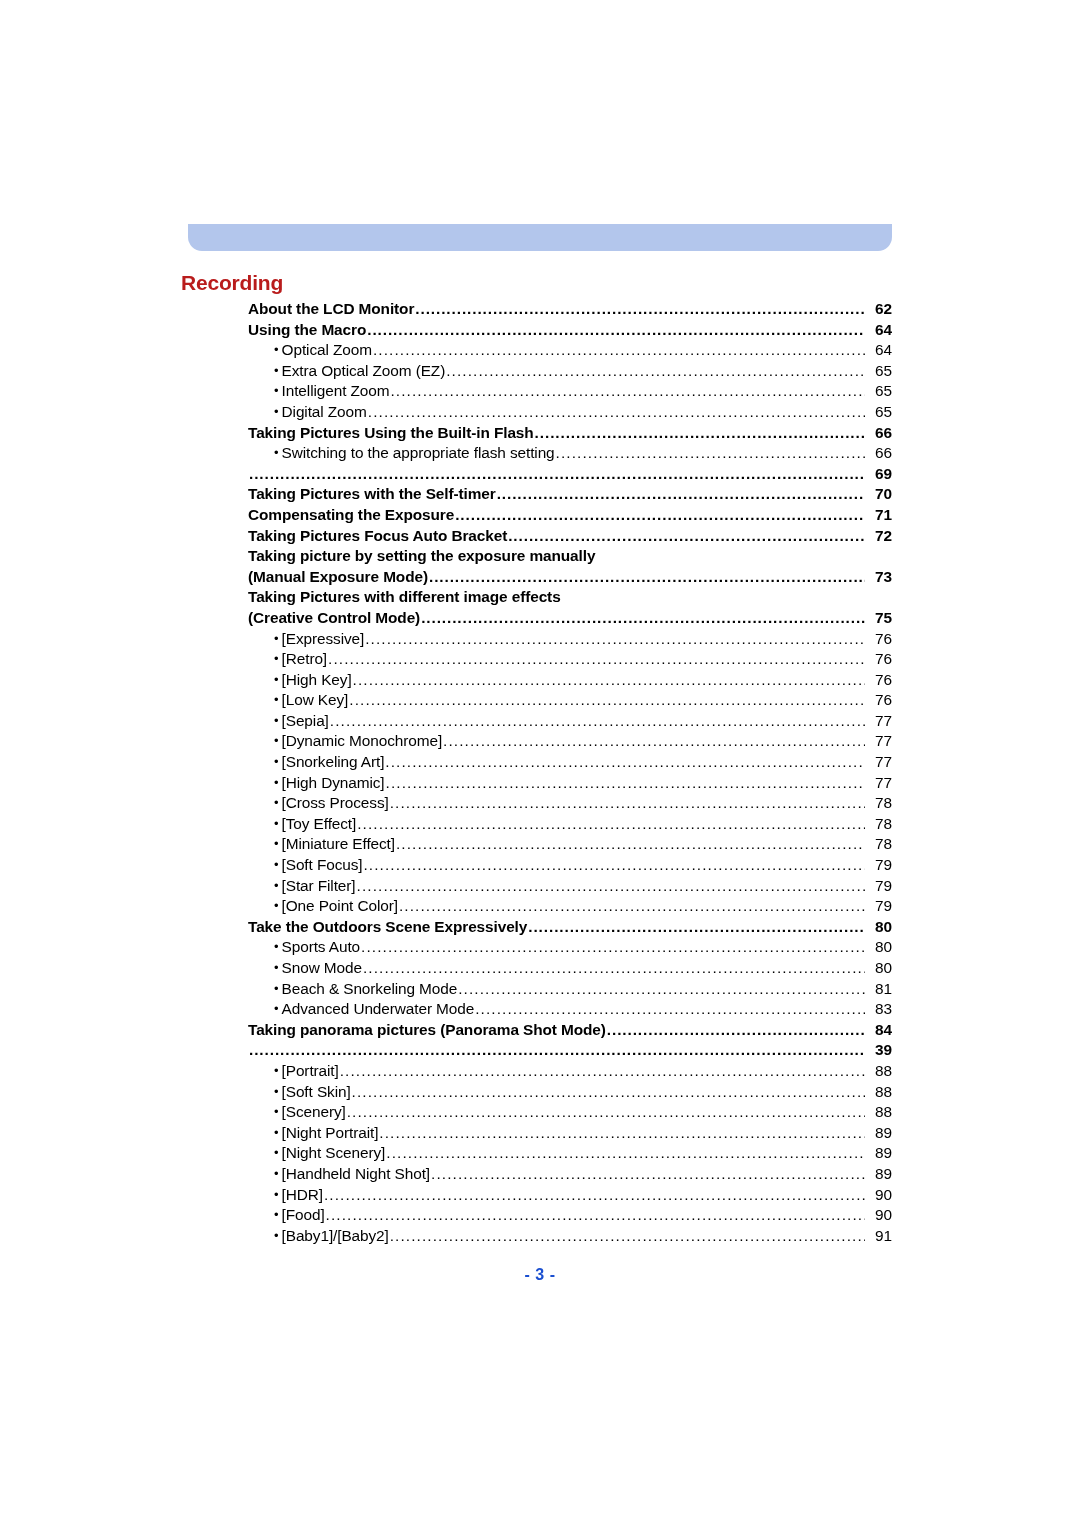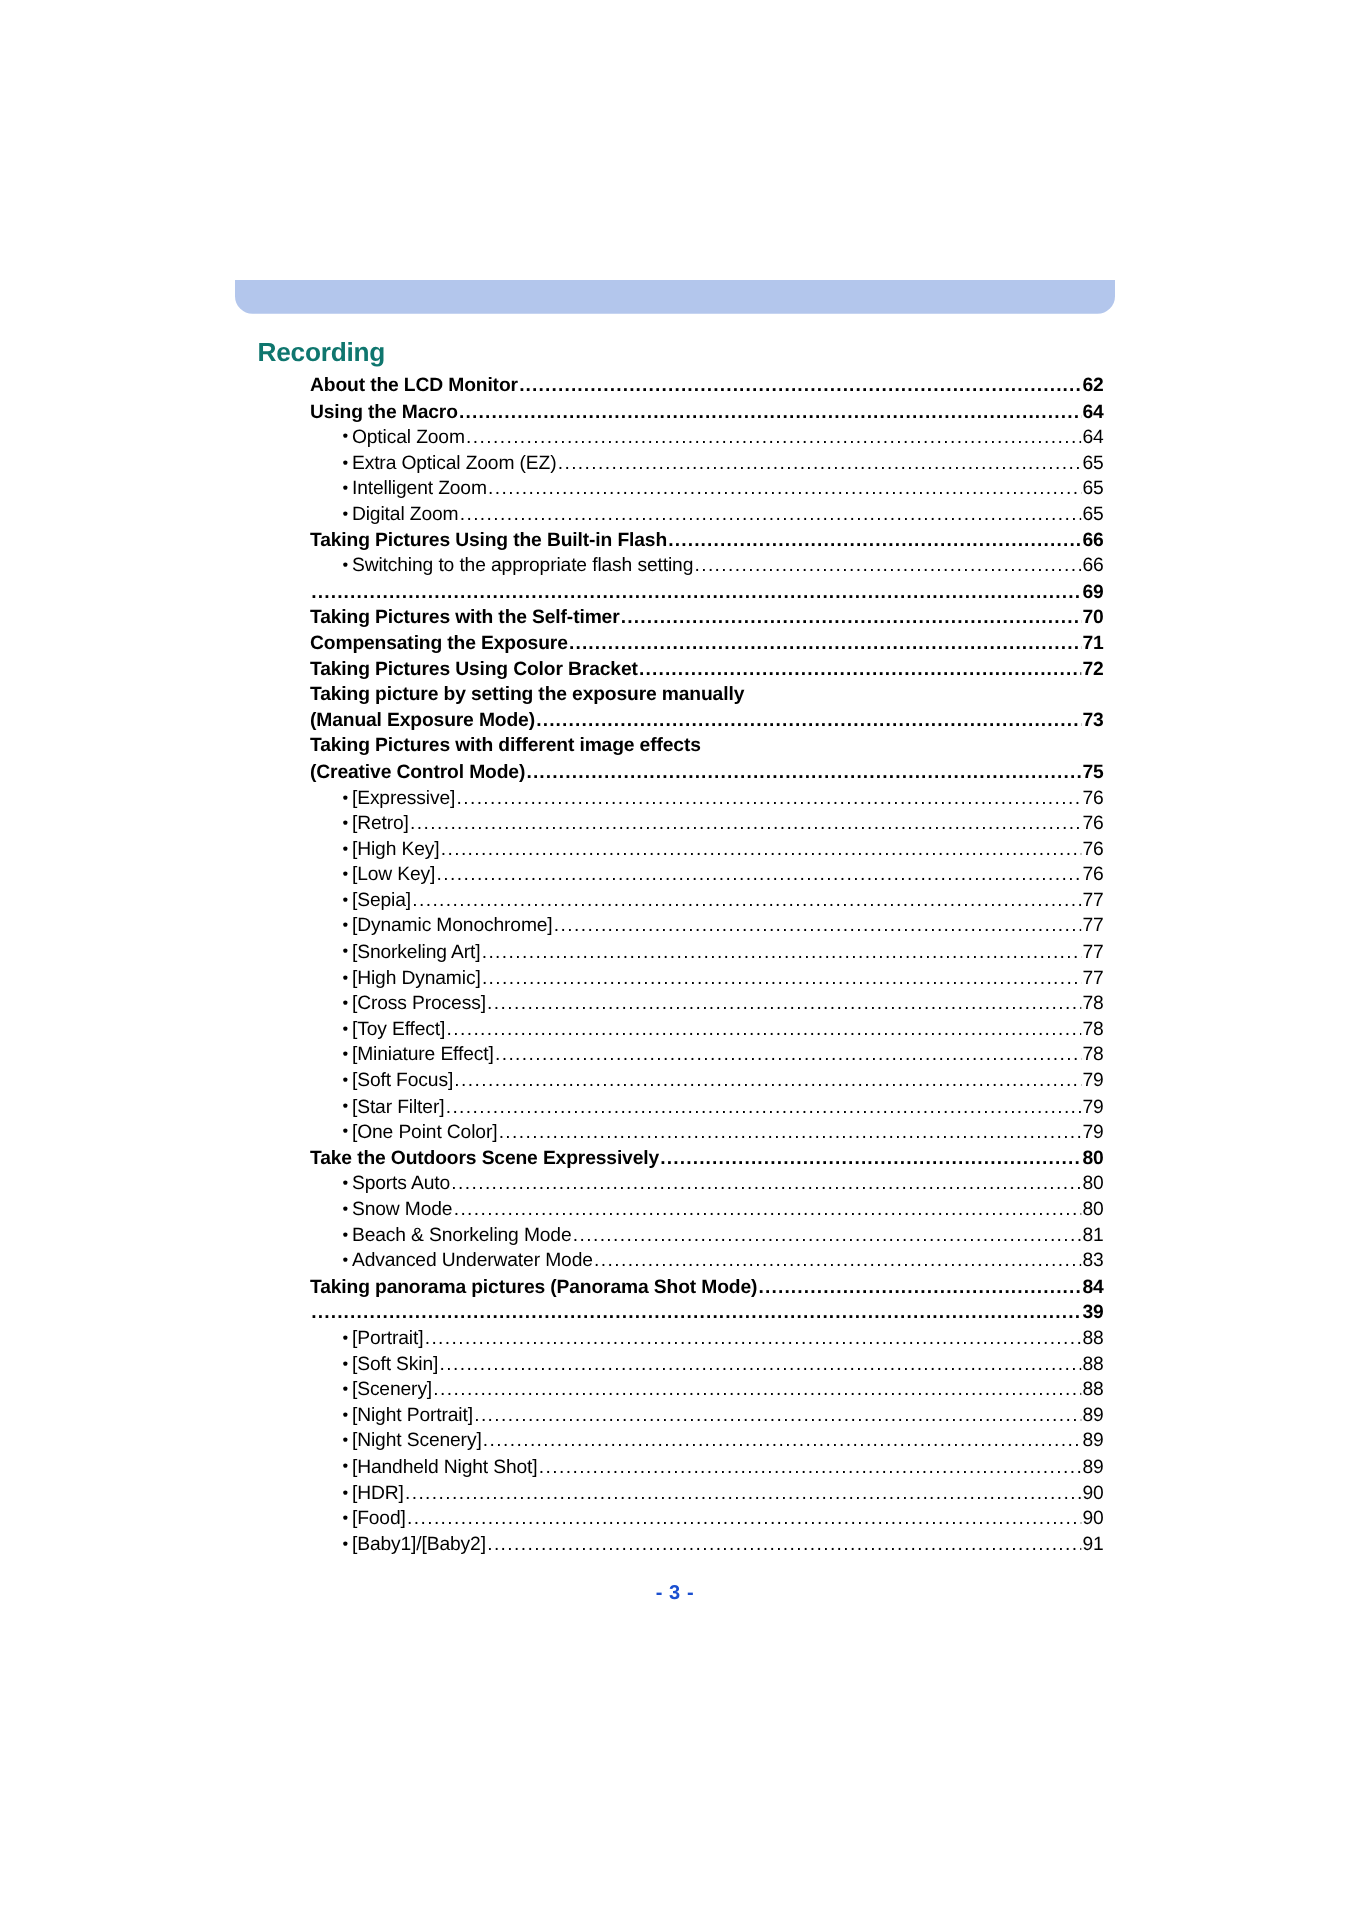--- a/index.html
+++ b/index.html
@@ -29,25 +29,25 @@
     width: 704px;
     height: 27px;
     background: #b3c6ec;
     border-bottom-left-radius: 14px;
     border-bottom-right-radius: 14px;
   }
 
   
   .section-title {
     position: absolute;
-    left: 206px;
+    left: 181px;
     top: 272px;
     font-size: 21px;
     font-weight: bold;
-    color: #0f766e;
+    color: #b91c1c;
     letter-spacing: -0.2px;
     line-height: 1;
   }
 
   
   .toc {
     position: absolute;
     left: 248px;
     top: 300px;
     width: 644px;
@@ -73,21 +73,21 @@
     overflow: hidden;
     white-space: nowrap;
     margin: 0 1px;
     letter-spacing: 1.1px;
     color: #000000;
     min-width: 4px;
   }
 
   .toc-row .pageno {
     flex: 0 0 auto;
-    text-align: left;
+    text-align: right;
     min-width: 26px;
     letter-spacing: -0.1px;
   }
 
   
   .toc-row.level1 {
     font-weight: bold;
     margin-left: 0px;
   }
   .toc-row.level1 .leader { font-weight: bold; letter-spacing: 0.9px; }
@@ -186,21 +186,21 @@
         <span class="label">Taking Pictures with the Self-timer</span>
         <span class="leader">...........................................................................................................................................................................................................................</span>
         <span class="pageno">70</span>
       </div>
       <div class="toc-row level1">
         <span class="label">Compensating the Exposure</span>
         <span class="leader">...........................................................................................................................................................................................................................</span>
         <span class="pageno">71</span>
       </div>
       <div class="toc-row level1">
-        <span class="label">Taking Pictures Using Color Bracket</span>
+        <span class="label">Taking Pictures Focus Auto Bracket</span>
         <span class="leader">...........................................................................................................................................................................................................................</span>
         <span class="pageno">72</span>
       </div>
       <div class="toc-row level1 nodots">
         <span class="label">Taking picture by setting the exposure manually</span>
         <span class="leader">...........................................................................................................................................................................................................................</span>
         <span class="pageno"></span>
       </div>
       <div class="toc-row level1">
         <span class="label">(Manual Exposure Mode)</span>

